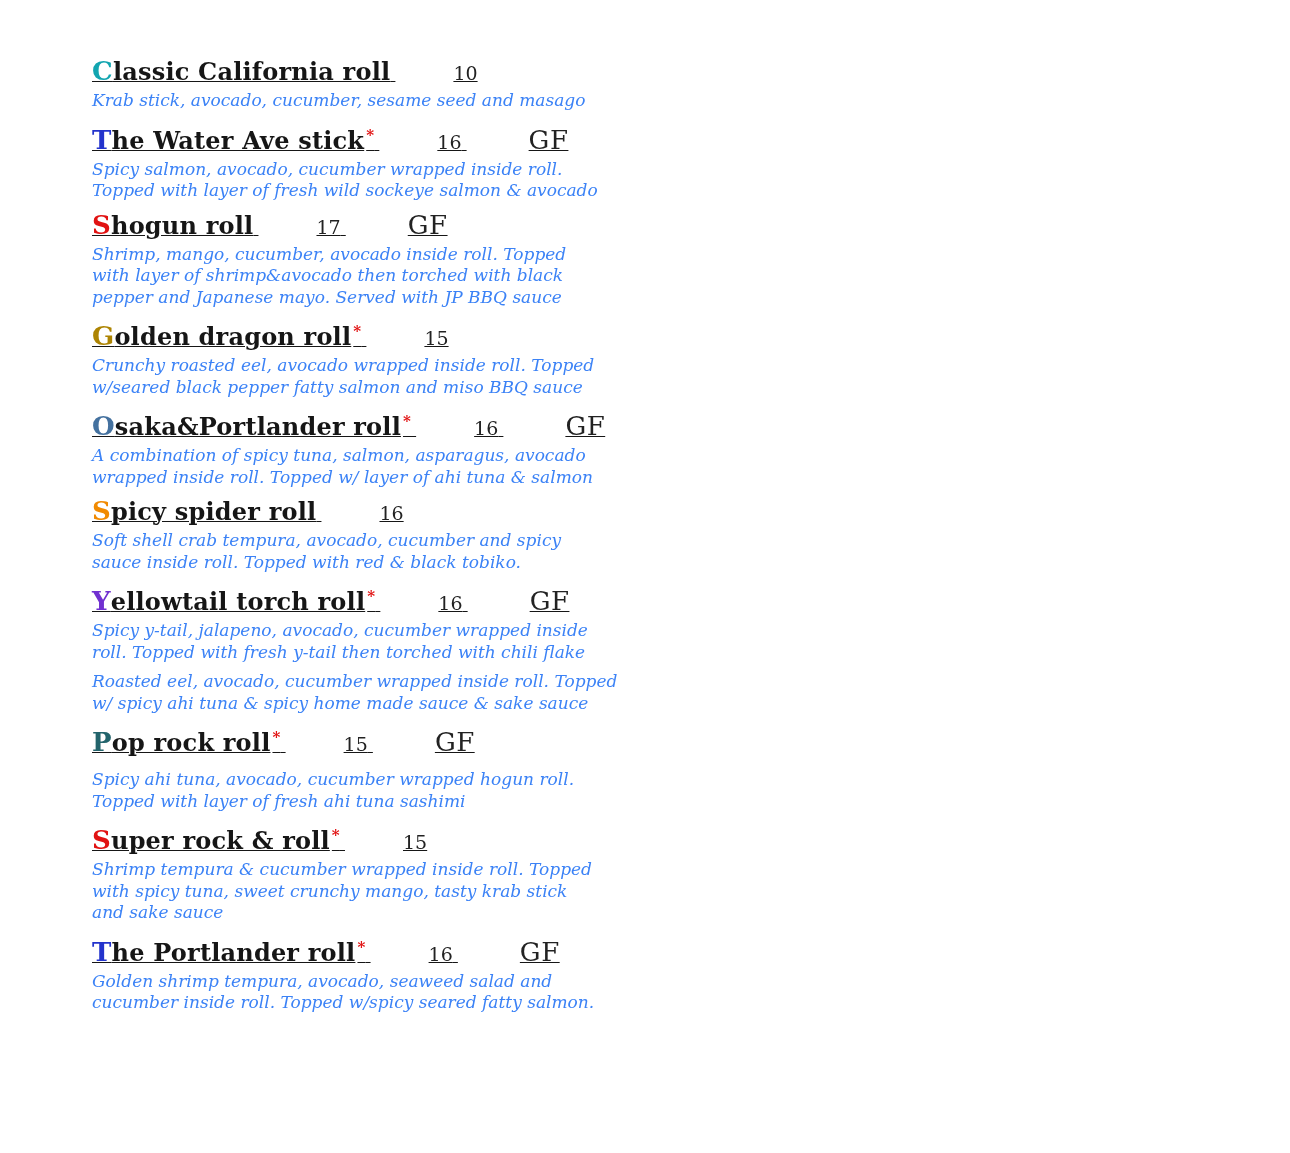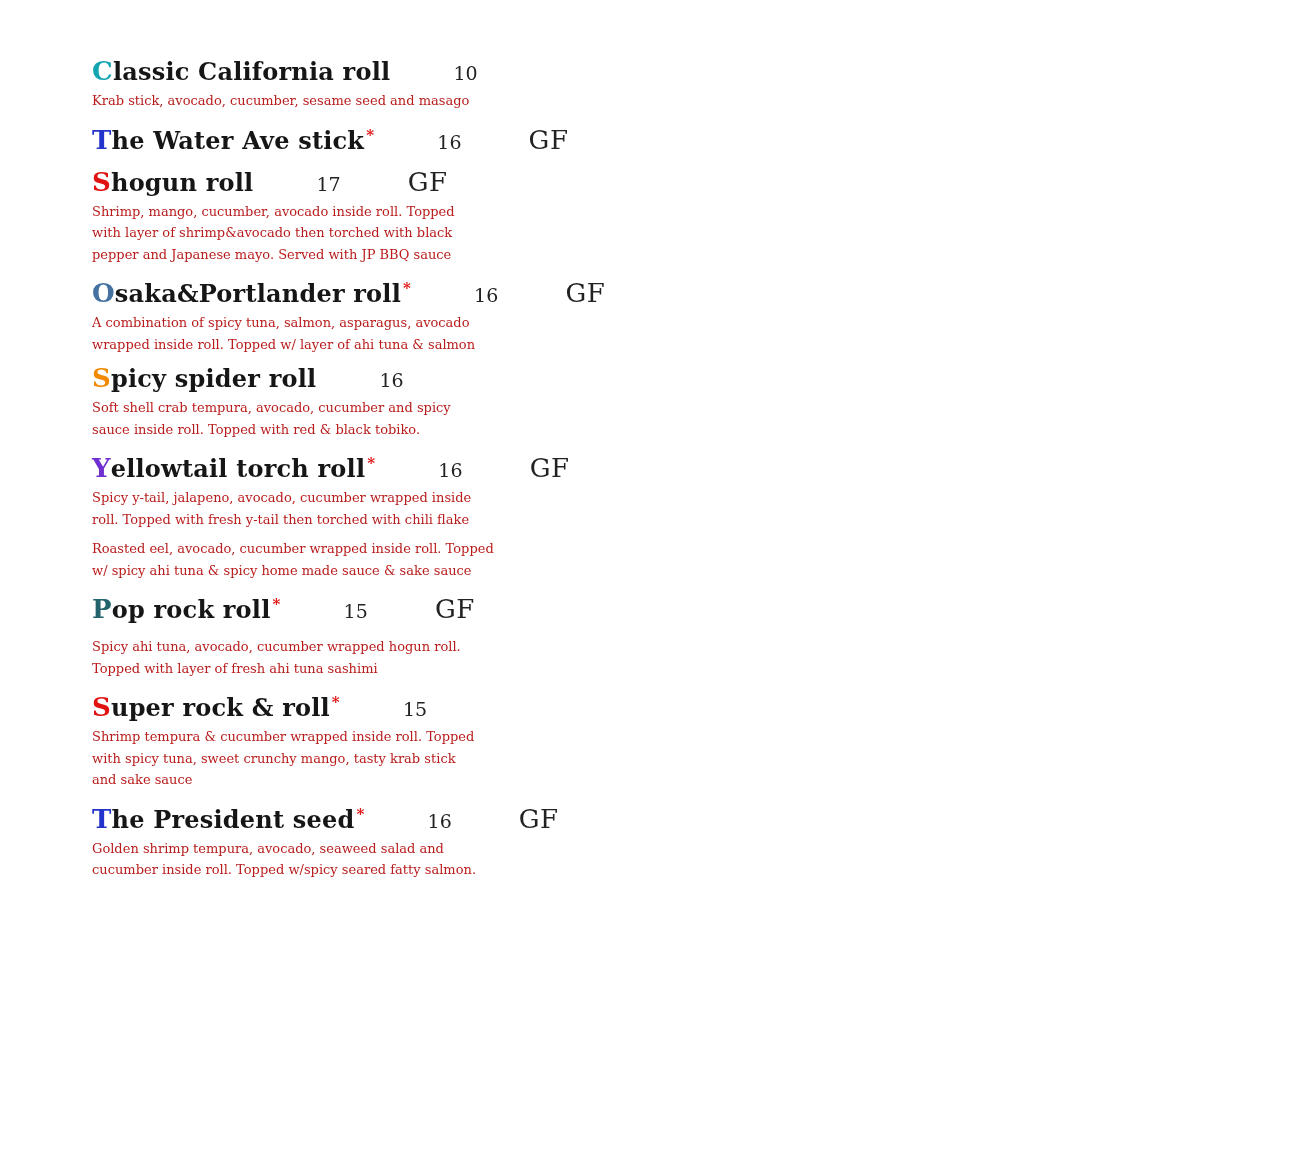--- a/index.html
+++ b/index.html
@@ -12,20 +12,21 @@
     color: #161616;
   }
   .menu {
     padding: 56px 0 0 92px;
     width: 680px;
   }
   .item { margin-bottom: 8px; }
   .title-row {
     line-height: 30px;
     white-space: nowrap;
+    text-decoration: underline;
   }
   .title {
     font-size: 24px;
     font-weight: bold;
     color: #161616;
     letter-spacing: 0.2px;
   }
   .initial {
     font-size: 26px;
     font-weight: bold;
@@ -42,25 +43,26 @@
     color: #222222;
     margin-left: 58px;
   }
   .gf {
     font-size: 26px;
     color: #222222;
     margin-left: 62px;
     letter-spacing: 0.5px;
   }
   .desc {
-    font-size: 13px;
+    font-size: 17px;
     line-height: 21.5px;
-    color: #b91c1c;
+    color: #3b82f6;
     white-space: pre-line;
     max-width: 620px;
+    font-style: italic;
   }
 </style>
 </head>
 <body>
 
 <div class="menu">
   <div class="item">
     <div class="title-row">
       <span class="title"><span class="initial" style="color: rgb(18, 165, 176);">C</span><span>lassic California roll</span></span>
       <span class="price">10</span>
@@ -68,33 +70,44 @@
     </div>
     <div class="desc">Krab stick, avocado, cucumber, sesame seed and masago</div>
   </div>
 
   <div class="item">
     <div class="title-row">
       <span class="title"><span class="initial" style="color: rgb(35, 51, 204);">T</span><span>he Water Ave stick</span><span class="mark">*</span></span>
       <span class="price">16</span>
       <span class="gf">GF</span>
     </div>
+    <div class="desc">Spicy salmon, avocado, cucumber wrapped inside roll.
+Topped with layer of fresh wild sockeye salmon &amp; avocado</div>
   </div>
 
   <div class="item">
     <div class="title-row">
       <span class="title"><span class="initial" style="color: rgb(225, 18, 18);">S</span><span>hogun roll</span></span>
       <span class="price">17</span>
       <span class="gf">GF</span>
     </div>
     <div class="desc">Shrimp, mango, cucumber, avocado inside roll. Topped
 with layer of shrimp&amp;avocado then torched with black
 pepper and Japanese mayo. Served with JP BBQ sauce</div>
   </div>
 
+  <div class="item">
+    <div class="title-row">
+      <span class="title"><span class="initial" style="color: rgb(173, 132, 2);">G</span><span>olden dragon roll</span><span class="mark">*</span></span>
+      <span class="price">15</span>
+      
+    </div>
+    <div class="desc">Crunchy roasted eel, avocado wrapped inside roll. Topped
+w/seared black pepper fatty salmon and miso BBQ sauce</div>
+  </div>
 
   <div class="item">
     <div class="title-row">
       <span class="title"><span class="initial" style="color: rgb(68, 113, 159);">O</span><span>saka&amp;Portlander roll</span><span class="mark">*</span></span>
       <span class="price">16</span>
       <span class="gf">GF</span>
     </div>
     <div class="desc">A combination of spicy tuna, salmon, asparagus, avocado
 wrapped inside roll. Topped w/ layer of ahi tuna &amp; salmon</div>
   </div>
@@ -143,21 +156,21 @@
       <span class="price">15</span>
       
     </div>
     <div class="desc">Shrimp tempura &amp; cucumber wrapped inside roll. Topped
 with spicy tuna, sweet crunchy mango, tasty krab stick
 and sake sauce</div>
   </div>
 
   <div class="item">
     <div class="title-row">
-      <span class="title"><span class="initial" style="color: rgb(35, 51, 204);">T</span><span>he President seed</span><span class="mark">*</span></span>
+      <span class="title"><span class="initial" style="color: rgb(35, 51, 204);">T</span><span>he Portlander roll</span><span class="mark">*</span></span>
       <span class="price">16</span>
       <span class="gf">GF</span>
     </div>
     <div class="desc">Golden shrimp tempura, avocado, seaweed salad and
 cucumber inside roll. Topped w/spicy seared fatty salmon.</div>
   </div>
 
 </div>
 
 </body></html>

